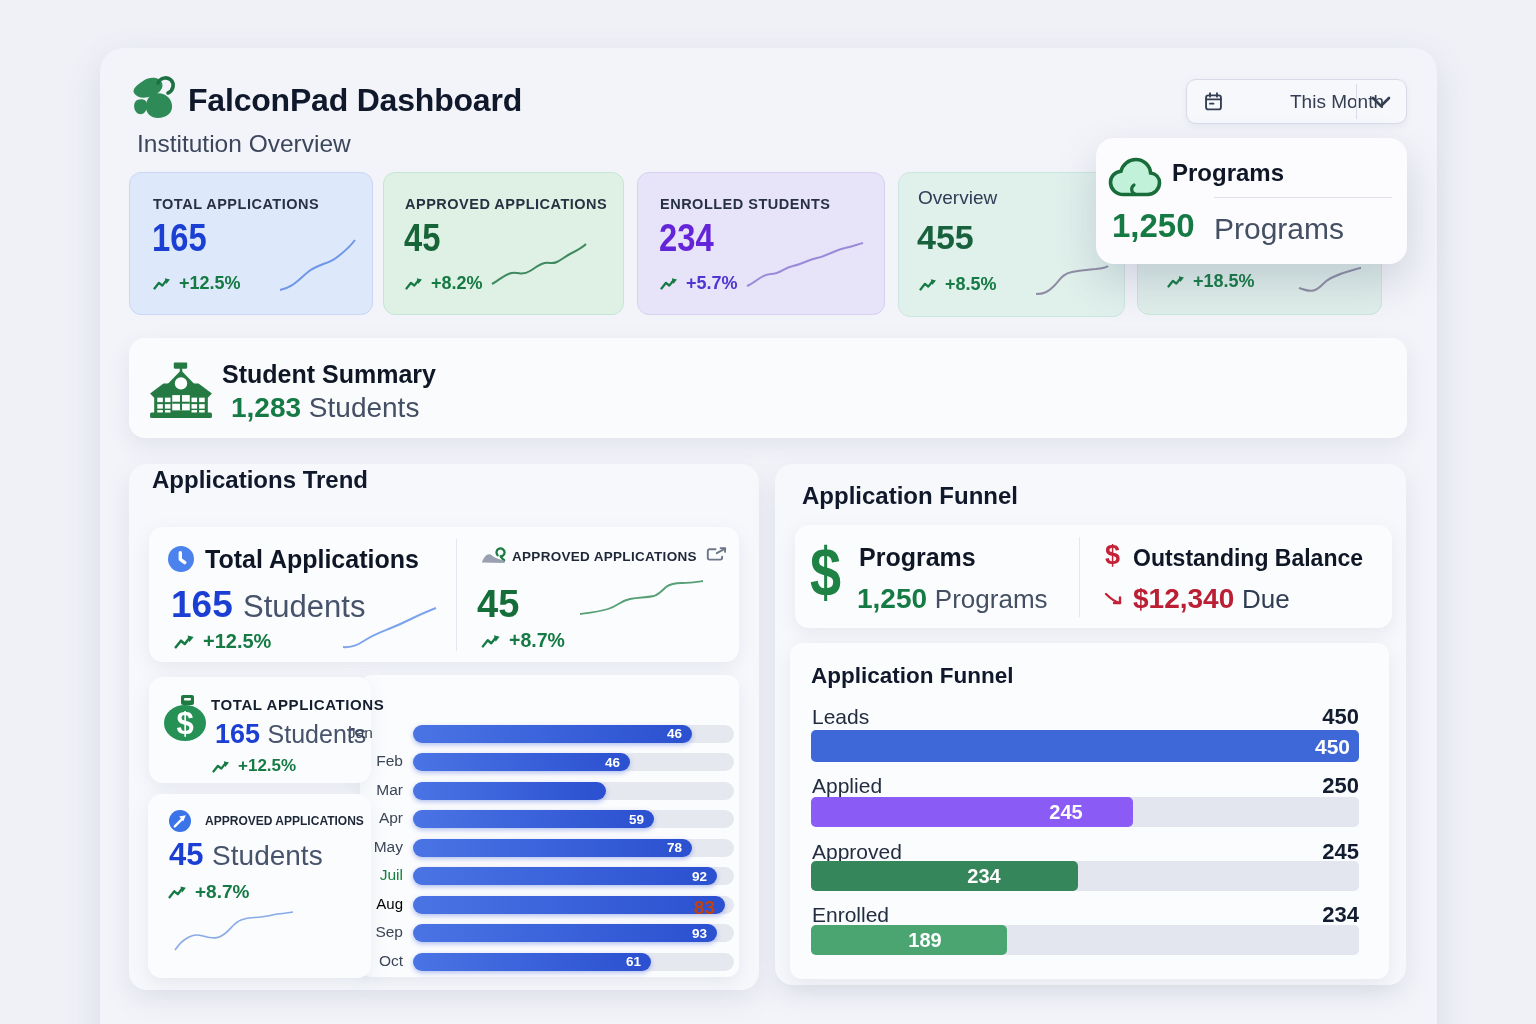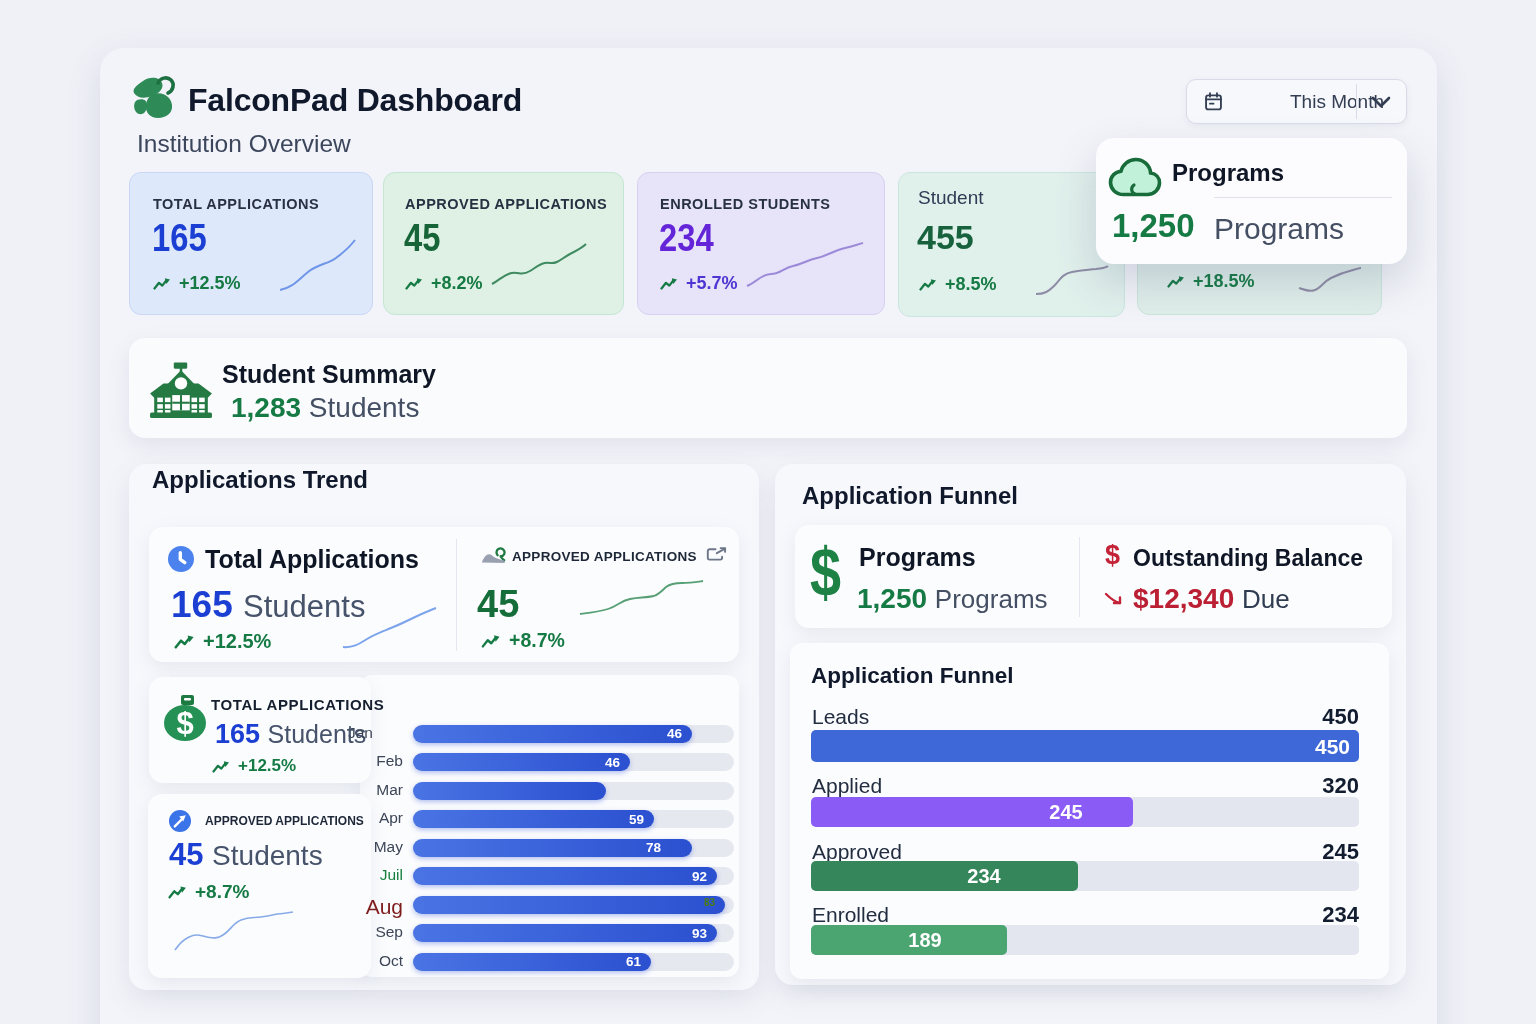--- a/index.html
+++ b/index.html
@@ -72,21 +72,21 @@
   <svg width="19" height="13" viewBox="0 0 19 13" fill="none" stroke="#157a43" stroke-width="2.2" stroke-linecap="round" stroke-linejoin="round">
       <path d="M1.5 11.5 L6 5.8 L9.3 8.6 L13.5 3.2"></path>
       <path d="M11.8 1.2 L17 2.5 L13.3 7.1 Z" fill="#157a43" stroke="none"></path>
     </svg>
   +5.7%</div>
 <svg class="abs" style="left:745px;top:238px" width="120" height="50" viewBox="0 0 120 50" fill="none" stroke="#9b8ad8" stroke-width="2">
     <path d="M2 48 C12 44 16 36 26 36 C36 36 38 30 48 28 C58 26 62 22 72 20 C82 18 90 12 100 10 C108 8 114 6 118 5"></path>
   </svg>
 
 <div class="card" style="left:898px;top:172px;width:227px;height:145px;background:#e0f0eb;border:1px solid #cbe6de"></div>
-<div class="abs" style="left:918px;top:187px;font-size:19px;font-weight:400;color:#303b55">Student</div>
+<div class="abs" style="left:918px;top:187px;font-size:19px;font-weight:400;color:#303b55">Overview</div>
 <div class="abs" style="left:917px;top:218px;font-size:34px;font-weight:700;color:#17623c">455</div>
 <div class="abs trend" style="left:919px;top:274px">
   <svg width="19" height="13" viewBox="0 0 19 13" fill="none" stroke="#157a43" stroke-width="2.2" stroke-linecap="round" stroke-linejoin="round">
       <path d="M1.5 11.5 L6 5.8 L9.3 8.6 L13.5 3.2"></path>
       <path d="M11.8 1.2 L17 2.5 L13.3 7.1 Z" fill="#157a43" stroke="none"></path>
     </svg>
   +8.5%</div>
 <svg class="abs" style="left:1034px;top:262px" width="76" height="34" viewBox="0 0 76 34" fill="none" stroke="#8f8da5" stroke-width="2">
     <path d="M2 32 C10 32 14 30 20 24 C26 18 28 12 38 10 C48 8 54 8 62 7 C68 6 72 6 74 4"></path>
   </svg>
@@ -242,29 +242,29 @@
     <div class="abs" style="left:413px;top:781.5px;width:321px;height:18px;border-radius:9px;background:#e6e8f0"></div>
     <div class="abs" style="left:413px;top:781.5px;width:193px;height:18px;border-radius:9px;background:linear-gradient(90deg,#4a74e4,#2b50d0);box-shadow:0 2px 5px rgba(43,80,208,.35)"></div>
     <div class="abs" style="left:560px;top:819px;width:36px;text-align:right;font-size:13.5px;font-weight:700;color:#fff">38</div>
     <div class="abs" style="left:348px;top:809px;width:55px;text-align:right;font-size:15.5px;color:#3c4657">Apr</div>
     <div class="abs" style="left:413px;top:810px;width:321px;height:18px;border-radius:9px;background:#e6e8f0"></div>
     <div class="abs" style="left:413px;top:810px;width:241px;height:18px;border-radius:9px;background:linear-gradient(90deg,#4a74e4,#2b50d0);box-shadow:0 2px 5px rgba(43,80,208,.35)"></div>
     <div class="abs" style="left:608px;top:811.5px;width:36px;text-align:right;font-size:13.5px;font-weight:700;color:#fff">59</div>
     <div class="abs" style="left:348px;top:837.5px;width:55px;text-align:right;font-size:15.5px;color:#3c4657">May</div>
     <div class="abs" style="left:413px;top:838.5px;width:321px;height:18px;border-radius:9px;background:#e6e8f0"></div>
     <div class="abs" style="left:413px;top:838.5px;width:279px;height:18px;border-radius:9px;background:linear-gradient(90deg,#4a74e4,#2b50d0);box-shadow:0 2px 5px rgba(43,80,208,.35)"></div>
-    <div class="abs" style="left:646px;top:840px;width:36px;font-size:13.5px;font-weight:700;color:#fff">78</div>
+    <div class="abs" style="left:646px;top:840px;width:36px;text-align:right;font-size:13.5px;font-weight:700;color:#fff">78</div>
     <div class="abs" style="left:348px;top:866px;width:55px;text-align:right;font-size:15.5px;color:#15803d">Juil</div>
     <div class="abs" style="left:413px;top:867px;width:321px;height:18px;border-radius:9px;background:#e6e8f0"></div>
     <div class="abs" style="left:413px;top:867px;width:304px;height:18px;border-radius:9px;background:linear-gradient(90deg,#4a74e4,#2b50d0);box-shadow:0 2px 5px rgba(43,80,208,.35)"></div>
     <div class="abs" style="left:671px;top:868.5px;width:36px;text-align:right;font-size:13.5px;font-weight:700;color:#fff">92</div>
-    <div class="abs" style="left:348px;top:894.5px;width:55px;text-align:right;font-size:21px;color:#7f1d1d">Aug</div>
+    <div class="abs" style="left:348px;top:894.5px;width:55px;text-align:right;font-size:15px;color:#000000">Aug</div>
     <div class="abs" style="left:413px;top:895.5px;width:321px;height:18px;border-radius:9px;background:#e6e8f0"></div>
     <div class="abs" style="left:413px;top:895.5px;width:312px;height:18px;border-radius:9px;background:linear-gradient(90deg,#4a74e4,#2b50d0);box-shadow:0 2px 5px rgba(43,80,208,.35)"></div>
-    <div class="abs" style="left:679px;top:897px;width:36px;text-align:right;font-size:10px;font-weight:700;color:#4d7c0f">83</div>
+    <div class="abs" style="left:679px;top:897px;width:36px;text-align:right;font-size:19px;font-weight:700;color:#c2410c">83</div>
     <div class="abs" style="left:348px;top:923px;width:55px;text-align:right;font-size:15.5px;color:#3c4657">Sep</div>
     <div class="abs" style="left:413px;top:924px;width:321px;height:18px;border-radius:9px;background:#e6e8f0"></div>
     <div class="abs" style="left:413px;top:924px;width:304px;height:18px;border-radius:9px;background:linear-gradient(90deg,#4a74e4,#2b50d0);box-shadow:0 2px 5px rgba(43,80,208,.35)"></div>
     <div class="abs" style="left:671px;top:925.5px;width:36px;text-align:right;font-size:13.5px;font-weight:700;color:#fff">93</div>
     <div class="abs" style="left:348px;top:951.5px;width:55px;text-align:right;font-size:15.5px;color:#3c4657">Oct</div>
     <div class="abs" style="left:413px;top:952.5px;width:321px;height:18px;border-radius:9px;background:#e6e8f0"></div>
     <div class="abs" style="left:413px;top:952.5px;width:238px;height:18px;border-radius:9px;background:linear-gradient(90deg,#4a74e4,#2b50d0);box-shadow:0 2px 5px rgba(43,80,208,.35)"></div>
     <div class="abs" style="left:605px;top:954px;width:36px;text-align:right;font-size:13.5px;font-weight:700;color:#fff">61</div>
   </div>
 
@@ -285,21 +285,21 @@
 <div class="abs" style="left:1133px;top:583px;font-size:28px;font-weight:700;color:#bb1f33">$12,340 <span style="font-weight:400;color:#303c52;font-size:26px">Due</span></div>
 
 <div class="white abs" style="left:790px;top:643px;width:599px;height:336px;border-radius:12px"></div>
 <div class="abs" style="left:811px;top:663px;font-size:22.5px;font-weight:700;color:#10182b">Application Funnel</div>
 <div id="funnel">
     <div class="abs" style="left:812px;top:705px;font-size:21px;color:#222d40">Leads</div>
     <div class="abs" style="left:1249px;top:704px;width:110px;text-align:right;font-size:22px;font-weight:700;color:#131d30">450</div>
     <div class="abs" style="left:811px;top:730px;width:548px;height:32px;border-radius:5px;background:#e3e6ee"></div>
     <div class="abs" style="left:811px;top:730px;width:548px;height:32px;border-radius:5px;background:#3e68d8"></div>
     <div class="abs" style="left:812px;top:774px;font-size:21px;color:#222d40">Applied</div>
-    <div class="abs" style="left:1249px;top:773px;width:110px;text-align:right;font-size:22px;font-weight:700;color:#131d30">320</div>
+    <div class="abs" style="left:1249px;top:773px;width:110px;text-align:right;font-size:22px;font-weight:700;color:#131d30">250</div>
     <div class="abs" style="left:811px;top:797px;width:548px;height:30px;border-radius:5px;background:#e3e6ee"></div>
     <div class="abs" style="left:811px;top:797px;width:322px;height:30px;border-radius:5px;background:#8a5cf5"></div>
     <div class="abs" style="left:812px;top:840px;font-size:21px;color:#222d40">Approved</div>
     <div class="abs" style="left:1249px;top:839px;width:110px;text-align:right;font-size:22px;font-weight:700;color:#131d30">245</div>
     <div class="abs" style="left:811px;top:861px;width:548px;height:30px;border-radius:5px;background:#e3e6ee"></div>
     <div class="abs" style="left:811px;top:861px;width:267px;height:30px;border-radius:5px;background:#35865a"></div>
     <div class="abs" style="left:812px;top:903px;font-size:21px;color:#222d40">Enrolled</div>
     <div class="abs" style="left:1249px;top:902px;width:110px;text-align:right;font-size:22px;font-weight:700;color:#131d30">234</div>
     <div class="abs" style="left:811px;top:925px;width:548px;height:30px;border-radius:5px;background:#e3e6ee"></div>
     <div class="abs" style="left:811px;top:925px;width:196px;height:30px;border-radius:5px;background:#4aa571"></div>

